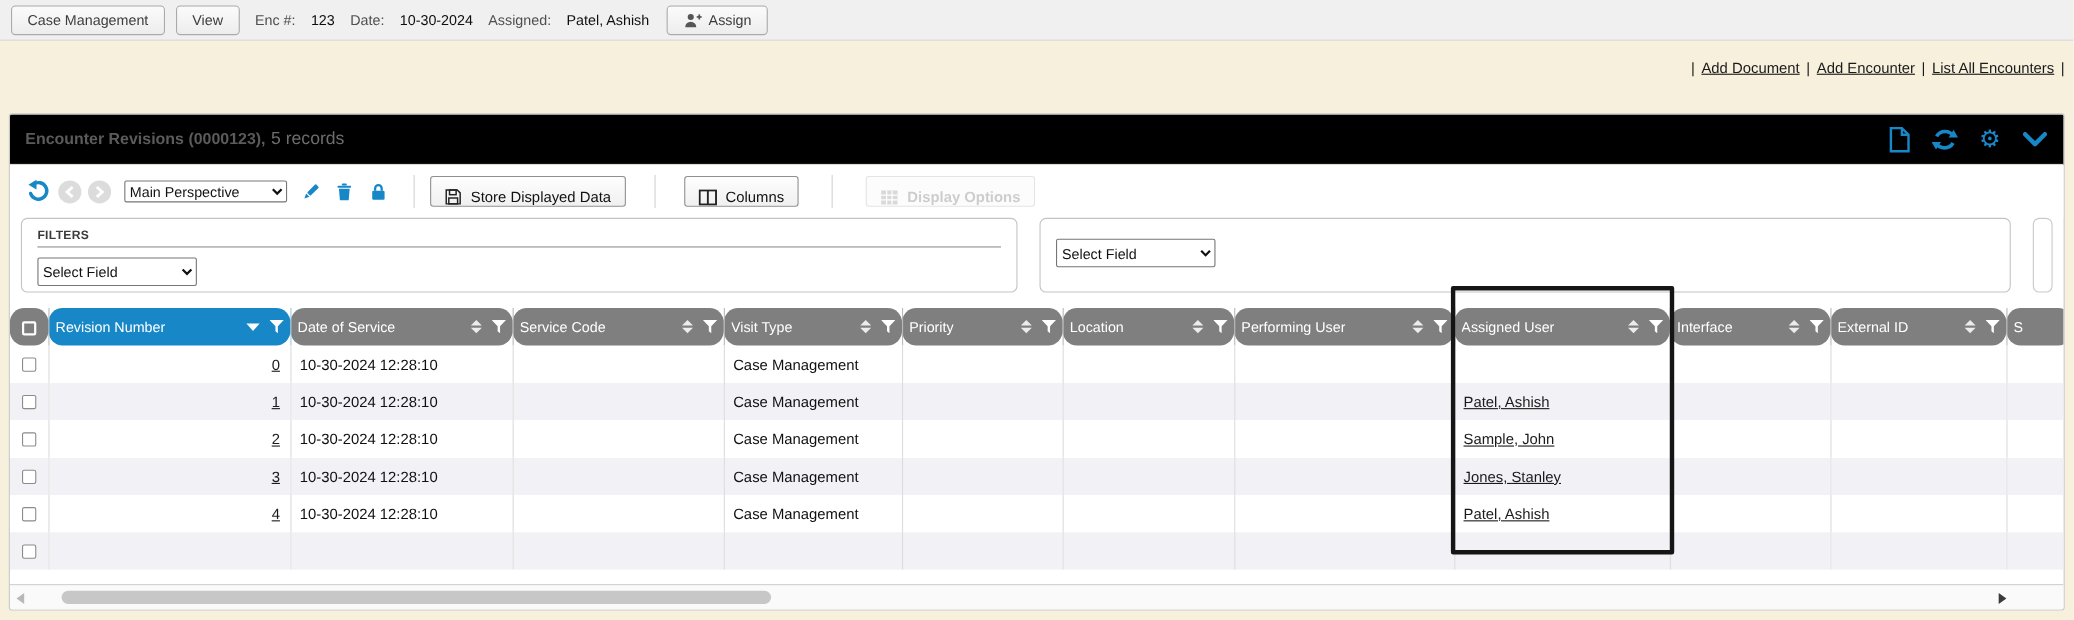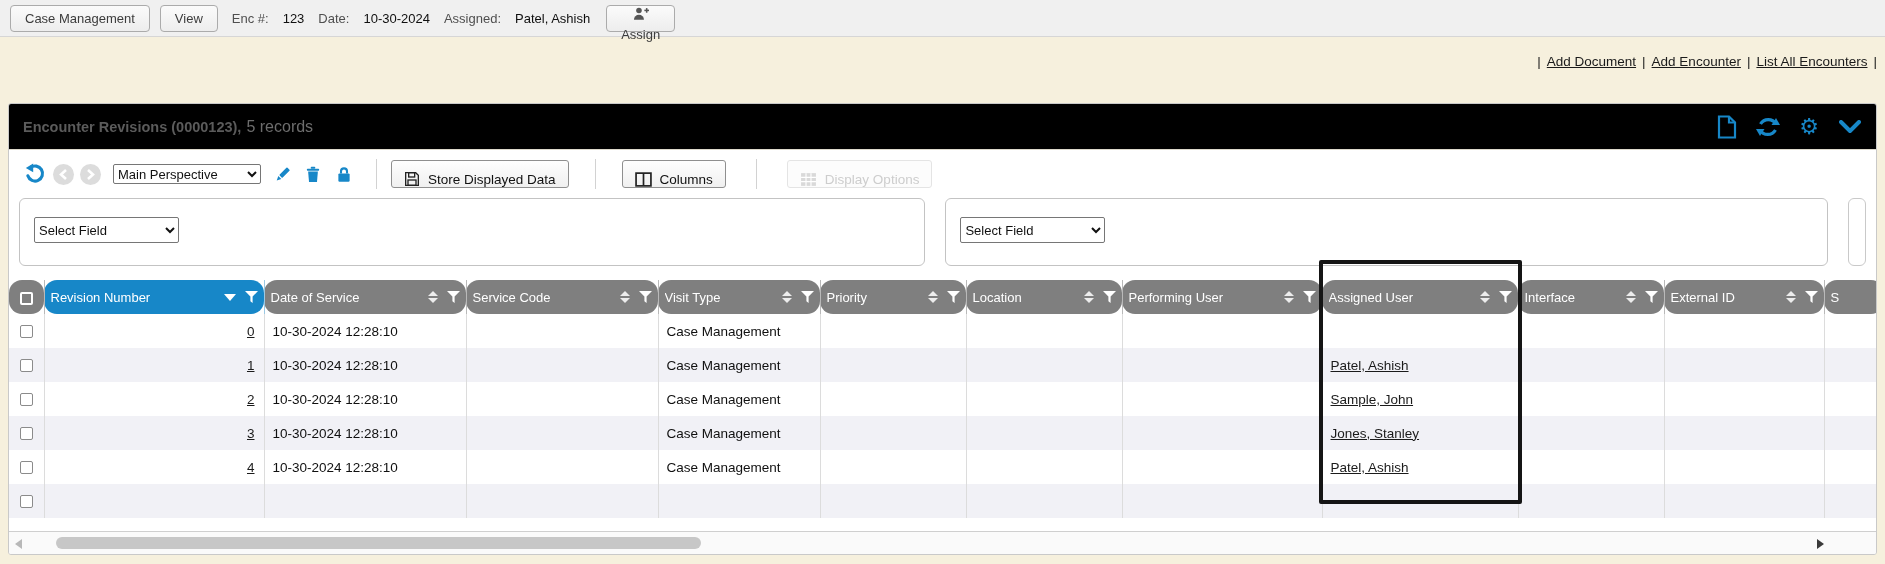--- a/index.html
+++ b/index.html
@@ -39,21 +39,21 @@
   .round-dis { width:21px; height:21px; border-radius:50%; background:#dcdcdc;
     display:inline-flex; align-items:center; justify-content:center; margin-left:6px; }
   .vsep { width:1px; height:30px; background:#d2d2d2; margin:0 14px; }
   .persp-select { height:20px; width:148px; margin-left:12px; font-size:13px;
     border:1px solid #767676; border-radius:2px; background:#fff; color:#111; }
   .mini-icn { width:20px; height:20px; margin-left:11px; cursor:pointer;
     display:inline-flex; align-items:center; justify-content:center; }
   .bar-btn { height:28px; padding:0 12px; background:linear-gradient(#fefefe,#f0f0f0);
     border:1px solid #8f8f8f; border-radius:3px; font-size:13.5px; color:#111;
     display:inline-flex; align-items:flex-end; gap:8px; cursor:pointer; }
-  .bar-btn.disabled { border-color:#e4e4e4; background:#fcfcfc; color:#cdcdcd; cursor:default; }
+  .bar-btn.disabled { border-color:#e4e4e4; background:#fcfcfc; color:#cdcdcd; cursor:default;font-weight:bold; }
 
   
   .filters-row { display:flex; padding:0 10px; gap:20px; height:68px; }
   .fbox { border:1px solid #c3c3c3; border-radius:6px; background:#fff; padding:9px 14px 0 14px; }
   .fbox.filters { width:917px; }
   .fbox.groups { width:893px; }
   .fbox-label { display:block; font-size:11px; font-weight:bold; letter-spacing:.3px;
     color:#3b3b3b; border-bottom:1px solid #8f8f8f; padding-bottom:4px; }
   .fbox select { margin-top:9px; height:26px; width:145px; font-size:13px;
     border:1px solid #767676; border-radius:2px; background:#fff; color:#111; }
@@ -107,21 +107,21 @@
 
 <div class="topbar">
   <button class="tb-btn">Case Management</button>
   <button class="tb-btn">View</button>
   <span class="tb-label">Enc #:</span>
   <span class="tb-value">123</span>
   <span class="tb-label">Date:</span>
   <span class="tb-value">10-30-2024</span>
   <span class="tb-label">Assigned:</span>
   <span class="tb-value">Patel, Ashish</span>
-  <button class="tb-btn" style="margin-left:6px;flex-direction:column;">
+  <button class="tb-btn" style="margin-left:6px;">
     <span>
       <svg width="17" height="15" viewBox="0 0 22 18">
         <circle cx="9" cy="5" r="3.6" fill="#555"></circle>
         <path d="M2.5 17 a6.5 6.5 0 0 1 13 0 z" fill="#555"></path>
         <rect x="16" y="4" width="6" height="2" fill="#555"></rect>
         <rect x="18" y="2" width="2" height="6" fill="#555"></rect>
       </svg>
     </span>
     <span>Assign</span>
   </button>
@@ -240,20 +240,21 @@
           <line x1="1.5" y1="7.5" x2="22.5" y2="7.5" stroke="#fff" stroke-width="1.6"></line>
           <line x1="1.5" y1="13.5" x2="22.5" y2="13.5" stroke="#fff" stroke-width="1.6"></line>
         </svg>
       </span>
       <span>Display Options</span>
     </button>
   </div>
 
   <div class="filters-row">
     <div class="fbox filters">
+      <span class="fbox-label">FILTERS</span>
       <select>
         <option>Select Field</option>
       </select>
     </div>
     <div class="fbox groups">
       <select>
         <option>Select Field</option>
       </select>
     </div>
     <div class="collapsed-strip"></div>

